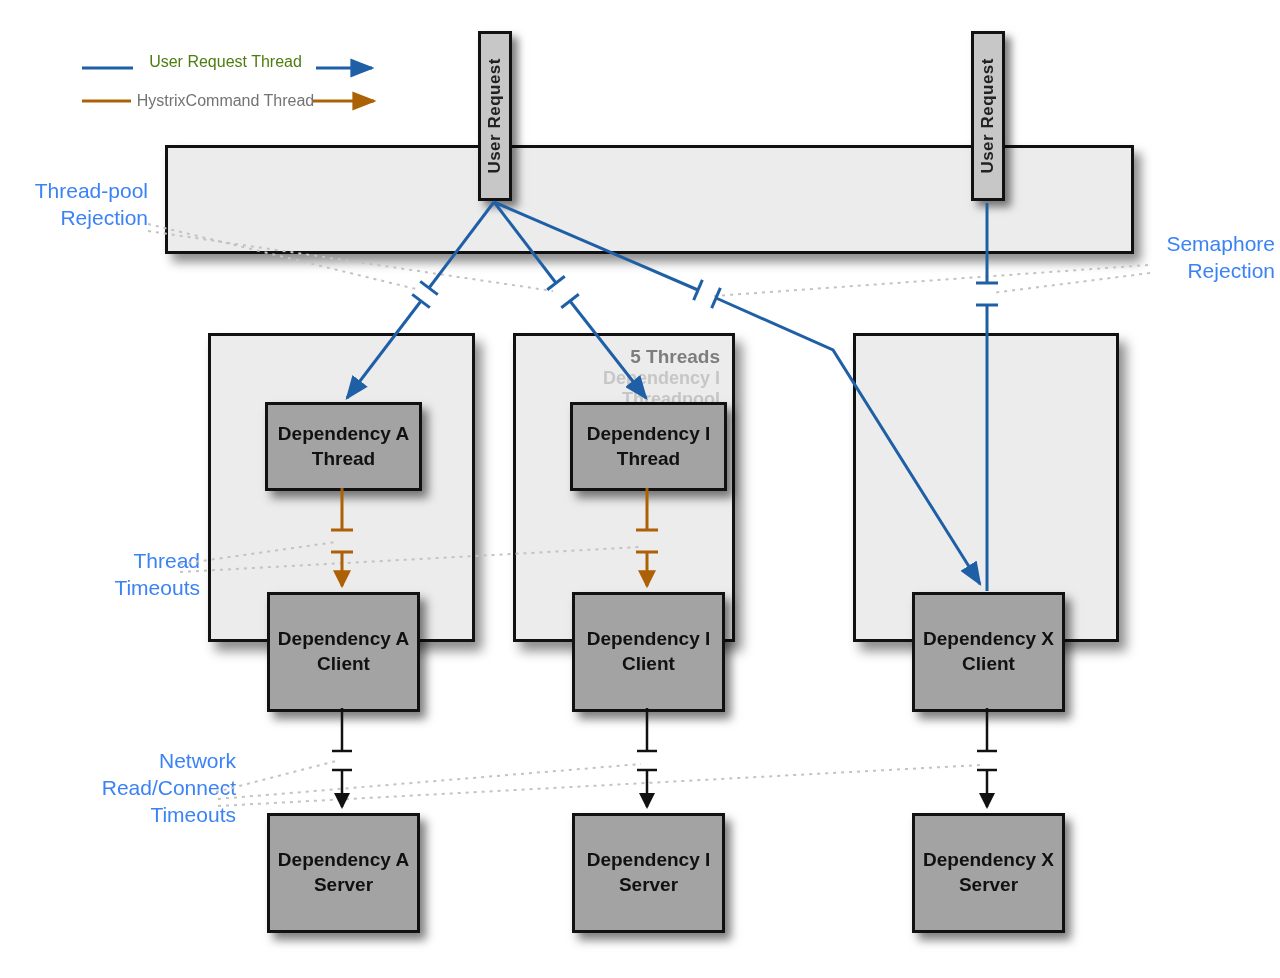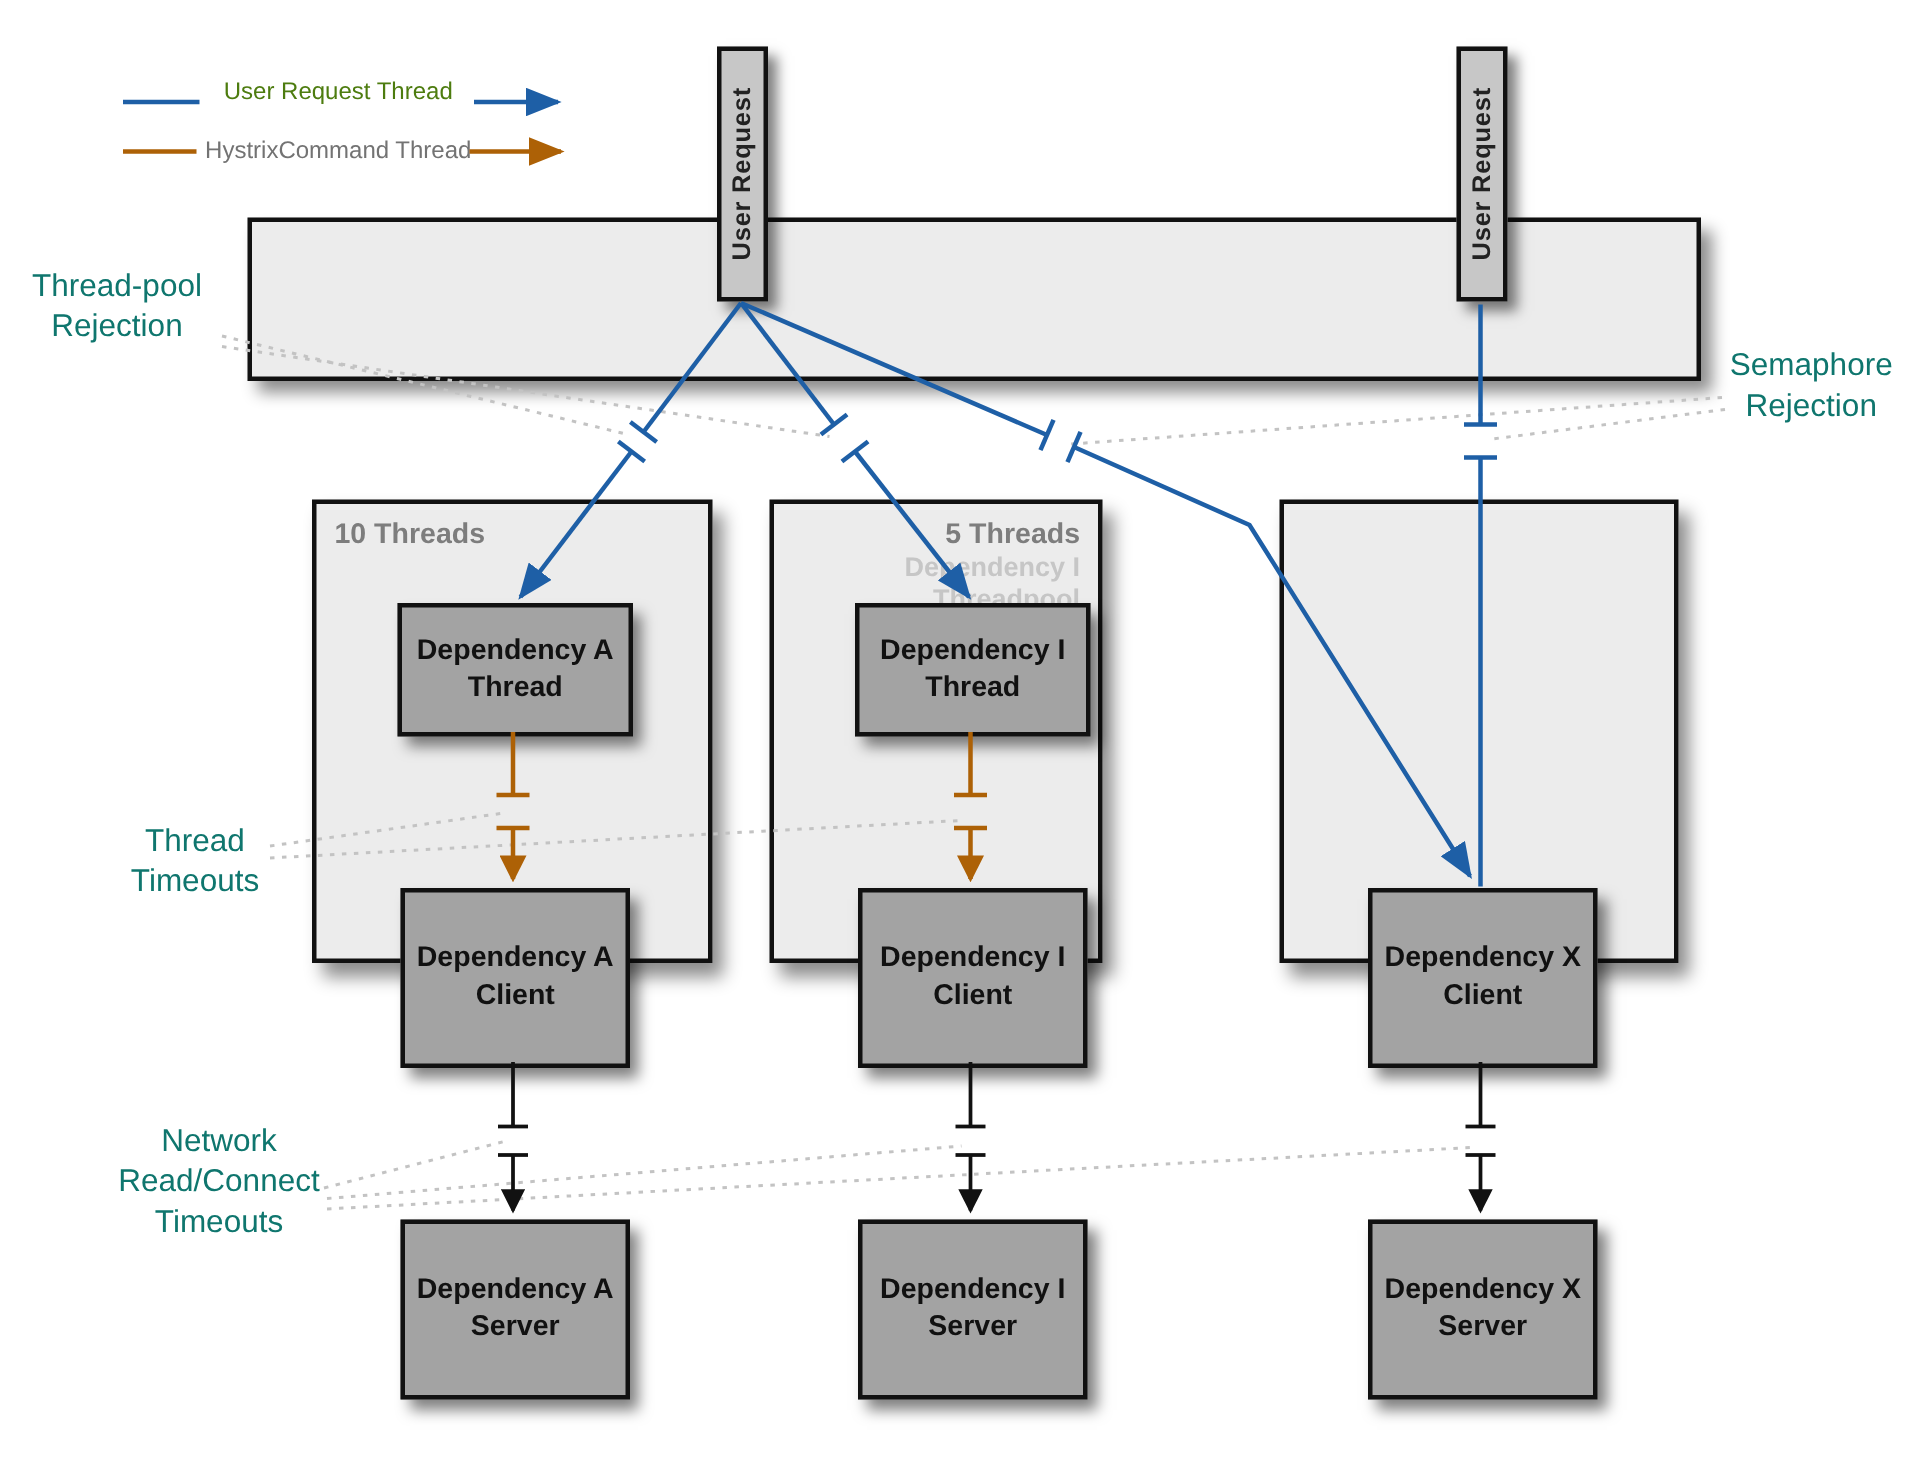--- a/index.html
+++ b/index.html
@@ -47,21 +47,21 @@
     z-index:3;
     display:flex;align-items:center;justify-content:center;text-align:center;
     font-weight:bold;font-size:19px;color:#111;line-height:1.3;
     white-space:pre-line;
   }
   .node.thread{width:151px;height:83px;top:402px;}
   .node.client{width:147px;height:114px;top:592px;}
   .node.server{width:147px;height:114px;top:813px;}
   
   .annot{
-    color:#0f766e;font-size:21px;line-height:1.28;text-align:center;
+    color:#3b82f6;font-size:21px;line-height:1.28;text-align:right;
     white-space:pre-line;z-index:2;
   }
   
   .legend-label{font-size:16px;z-index:2;text-align:center;white-space:nowrap;}
   svg.overlay{position:absolute;left:0;top:0;z-index:4;pointer-events:none;}
 </style>
 </head>
 <body>
 
 <div class="abs legend-label" style="left:133px;top:53px;width:185px;color:#4d7c0f;">User Request Thread</div>
@@ -80,21 +80,20 @@
 Rejection</div>
 <div class="abs annot" style="left:1140px;top:231px;width:135px;">Semaphore
 Rejection</div>
 <div class="abs annot" style="left:60px;top:548px;width:140px;">Thread
 Timeouts</div>
 <div class="abs annot" style="left:56px;top:748px;width:180px;">Network
 Read/Connect
 Timeouts</div>
 
 <div class="abs pool" style="left:208px;width:267px;">
-  <div class="title">10 Threads</div>
 </div>
 <div class="abs pool align-right" style="left:513px;width:222px;">
   <div class="title">5 Threads</div>
   <div class="subtitle">Dependency I Threadpool</div>
 </div>
 <div class="abs pool align-right" style="left:853px;width:266px;">
 </div>
 
 <div class="abs node thread" style="left:265px;">Dependency A
 Thread</div>

